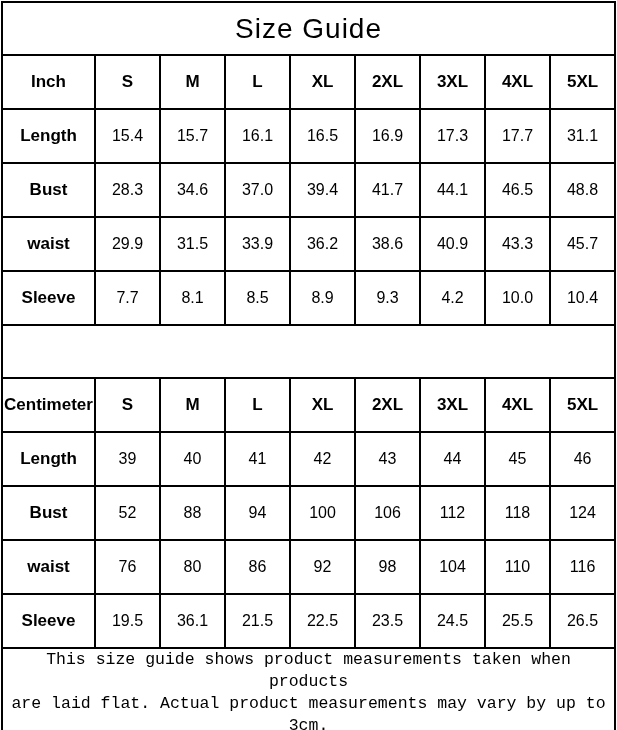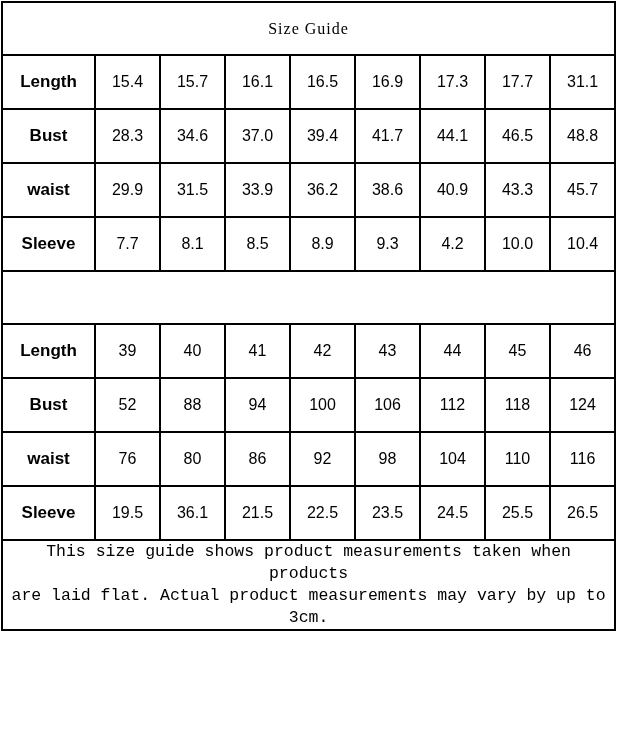--- a/index.html
+++ b/index.html
@@ -21,22 +21,22 @@
   table.size-guide th {
     border: 2px solid #000000;
     text-align: center;
     vertical-align: middle;
     padding: 0;
     color: #000000;
     overflow: hidden;
   }
   .title-cell {
     height: 51px;
-    font-family: Liberation Serif, serif;
-    font-size: 16px;
+    font-family: Liberation Sans, sans-serif;
+    font-size: 28px;
     font-weight: normal;
     letter-spacing: 1px;
   }
   .unit-cell, .size-cell, .label-cell {
     height: 52px;
     font-family: "Liberation Sans", sans-serif;
     font-size: 17px;
     font-weight: bold;
   }
   .value-cell {
@@ -69,20 +69,31 @@
         <col style="width:65px">
       <col style="width:65px">
         <col style="width:65px">
         <col style="width:65px">
         <col style="width:65px">
     </colgroup>
     <tbody id="size-guide-body">
       <tr>
         <td colspan="9" class="title-cell">Size Guide</td>
       </tr>
+      <tr>
+          <th class="unit-cell">Inch</th>
+          <th class="size-cell">S</th>
+          <th class="size-cell">M</th>
+          <th class="size-cell">L</th>
+          <th class="size-cell">XL</th>
+          <th class="size-cell">2XL</th>
+          <th class="size-cell">3XL</th>
+          <th class="size-cell">4XL</th>
+          <th class="size-cell">5XL</th>
+        </tr>
         <tr>
           <th class="label-cell">Length</th>
           <td class="value-cell">15.4</td>
           <td class="value-cell">15.7</td>
           <td class="value-cell">16.1</td>
           <td class="value-cell">16.5</td>
           <td class="value-cell">16.9</td>
           <td class="value-cell">17.3</td>
           <td class="value-cell">17.7</td>
           <td class="value-cell">31.1</td>
@@ -115,20 +126,31 @@
           <td class="value-cell">8.1</td>
           <td class="value-cell">8.5</td>
           <td class="value-cell">8.9</td>
           <td class="value-cell">9.3</td>
           <td class="value-cell">4.2</td>
           <td class="value-cell">10.0</td>
           <td class="value-cell">10.4</td>
         </tr>
         <tr>
           <td class="spacer-cell" colspan="9"></td>
+        </tr>
+        <tr>
+          <th class="unit-cell">Centimeter</th>
+          <th class="size-cell">S</th>
+          <th class="size-cell">M</th>
+          <th class="size-cell">L</th>
+          <th class="size-cell">XL</th>
+          <th class="size-cell">2XL</th>
+          <th class="size-cell">3XL</th>
+          <th class="size-cell">4XL</th>
+          <th class="size-cell">5XL</th>
         </tr>
         <tr>
           <th class="label-cell">Length</th>
           <td class="value-cell">39</td>
           <td class="value-cell">40</td>
           <td class="value-cell">41</td>
           <td class="value-cell">42</td>
           <td class="value-cell">43</td>
           <td class="value-cell">44</td>
           <td class="value-cell">45</td>

